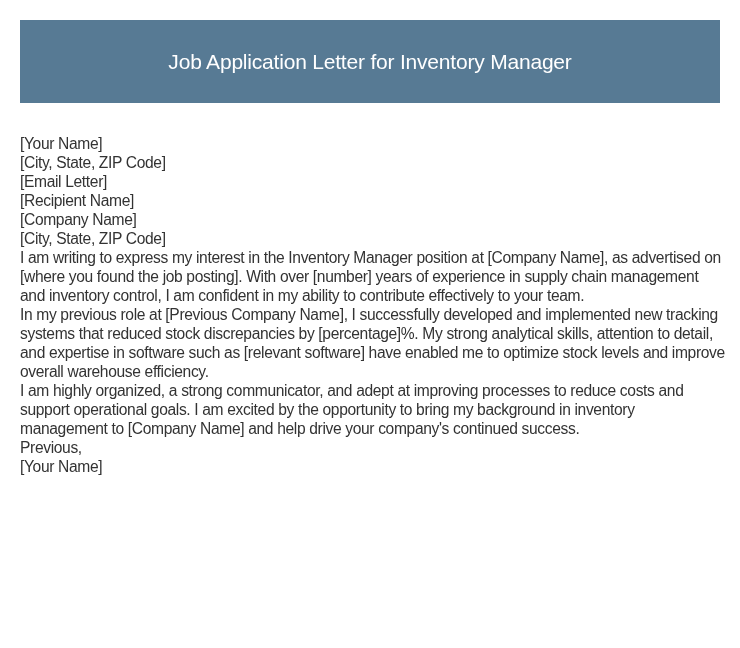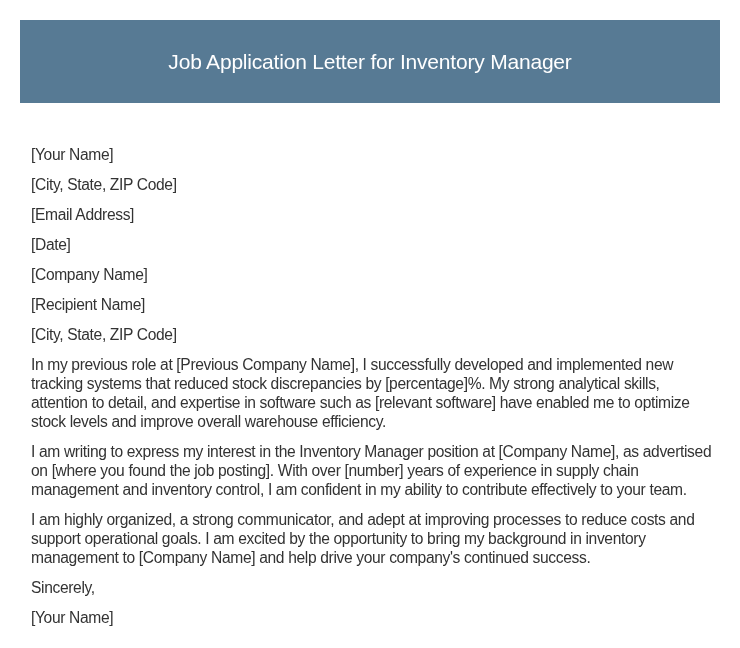--- a/index.html
+++ b/index.html
@@ -38,37 +38,36 @@
       left: 20px;
       top: 134px;
       width: 705px;
       color: #333333;
       font-size: 15.6px;
       line-height: 19px;
       letter-spacing: -0.35px;
     }
     .line {
       display: block;
-      margin: 11px;
+      margin: 0;
       white-space: normal;
     }
   </style>
 </head>
 <body>
 
 <div class="header">
   <h1 class="header-title">Job Application Letter for Inventory Manager</h1>
 </div>
 
 <div class="letter">
   <div class="line">[Your Name]</div>
   <div class="line">[City, State, ZIP Code]</div>
-  <div class="line">[Email Address]</div>
-  <div class="line">[Date]</div>
+  <div class="line">[Email Letter]</div>
+  <div class="line">[Recipient Name]</div>
   <div class="line">[Company Name]</div>
-  <div class="line">[Recipient Name]</div>
   <div class="line">[City, State, ZIP Code]</div>
+  <p class="line">I am writing to express my interest in the Inventory Manager position at [Company Name], as advertised on [where you found the job posting]. With over [number] years of experience in supply chain management and inventory control, I am confident in my ability to contribute effectively to your team.</p>
   <p class="line">In my previous role at [Previous Company Name], I successfully developed and implemented new tracking systems that reduced stock discrepancies by [percentage]%. My strong analytical skills, attention to detail, and expertise in software such as [relevant software] have enabled me to optimize stock levels and improve overall warehouse efficiency.</p>
-  <p class="line">I am writing to express my interest in the Inventory Manager position at [Company Name], as advertised on [where you found the job posting]. With over [number] years of experience in supply chain management and inventory control, I am confident in my ability to contribute effectively to your team.</p>
   <p class="line">I am highly organized, a strong communicator, and adept at improving processes to reduce costs and support operational goals. I am excited by the opportunity to bring my background in inventory management to [Company Name] and help drive your company's continued success.</p>
-  <div class="line">Sincerely,</div>
+  <div class="line">Previous,</div>
   <div class="line">[Your Name]</div>
 </div>
 
 </body></html>

